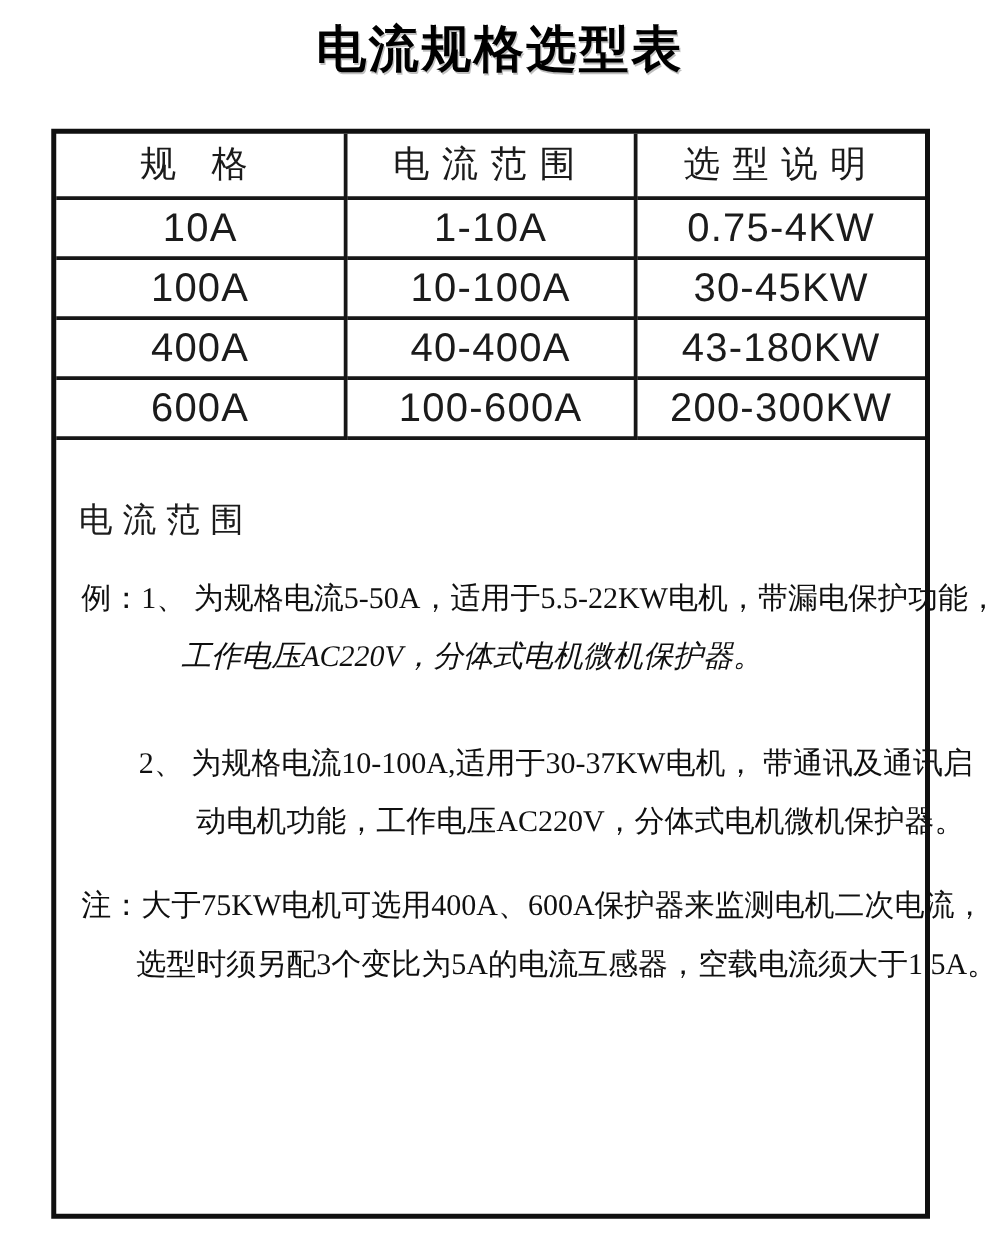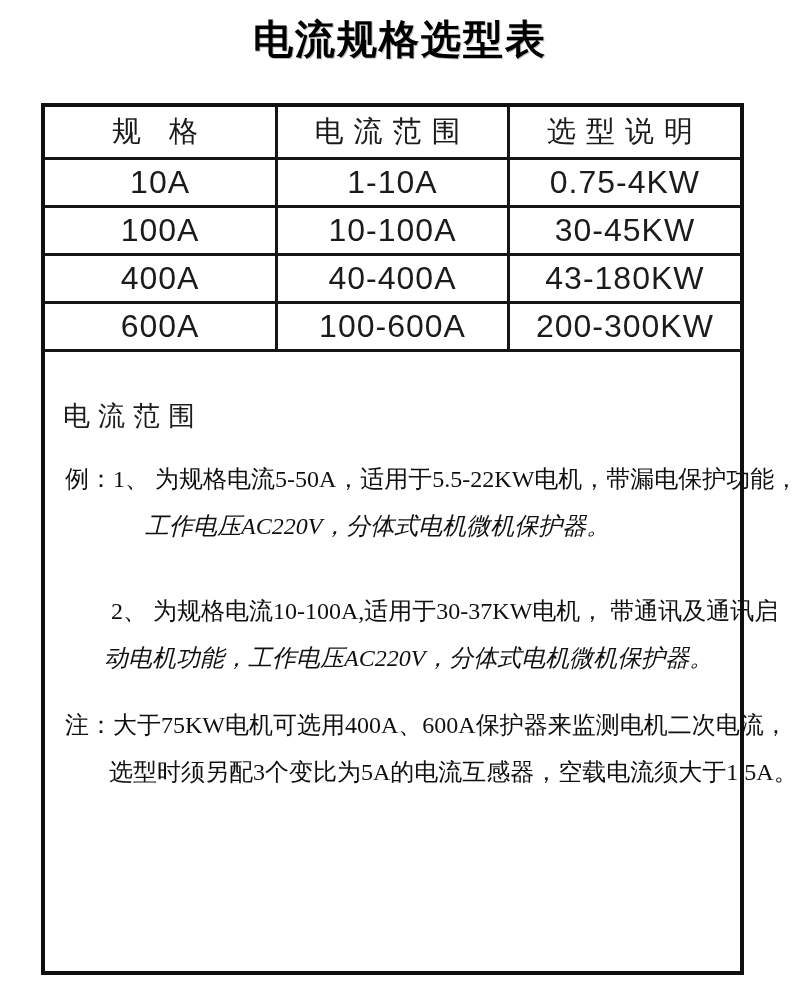--- a/index.html
+++ b/index.html
@@ -88,21 +88,21 @@
     letter-spacing: 8px;
     color: #1c1c1c;
   }
   .nline {
     line-height: 47px;
     white-space: nowrap;
   }
   .l-ex1a { margin-top: 22px; margin-left: 20px; }
   .l-ex1b { margin-left: 100px; font-style: italic; }
   .l-ex2a { margin-top: 38px; margin-left: 66px; text-align: right; }
-  .l-ex2b { margin-left: 59px; font-style: italic; }
+  .l-ex2b { margin-left: 112px; }
   .l-nta  { margin-top: 20px; margin-left: 20px; }
   .l-ntb  { margin-left: 64px; }
 </style>
 </head>
 <body>
 
 <div class="page-title">电流规格选型表</div>
 
 <div class="outer-box">
 

